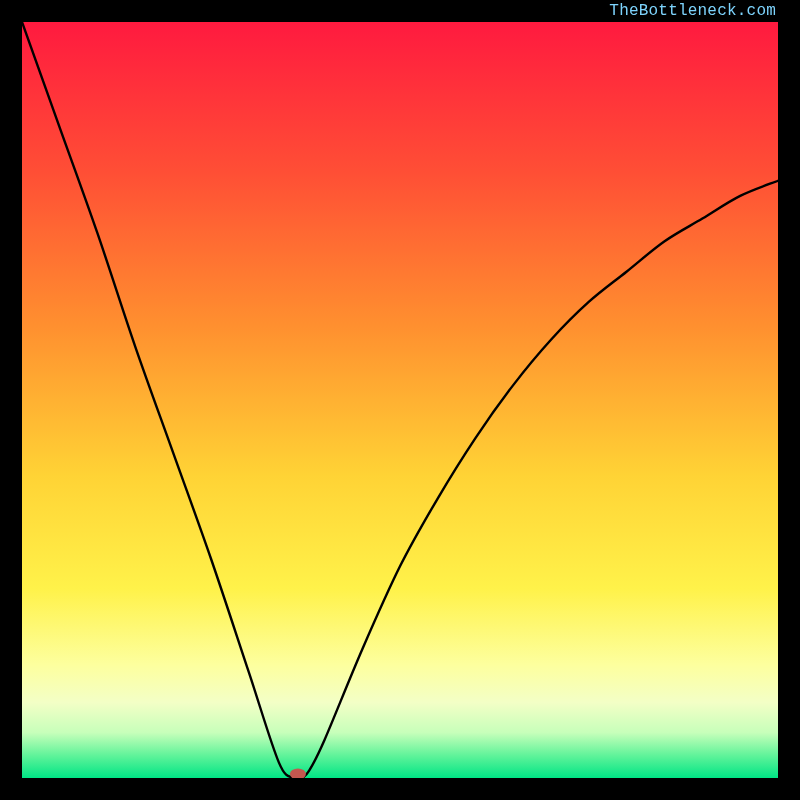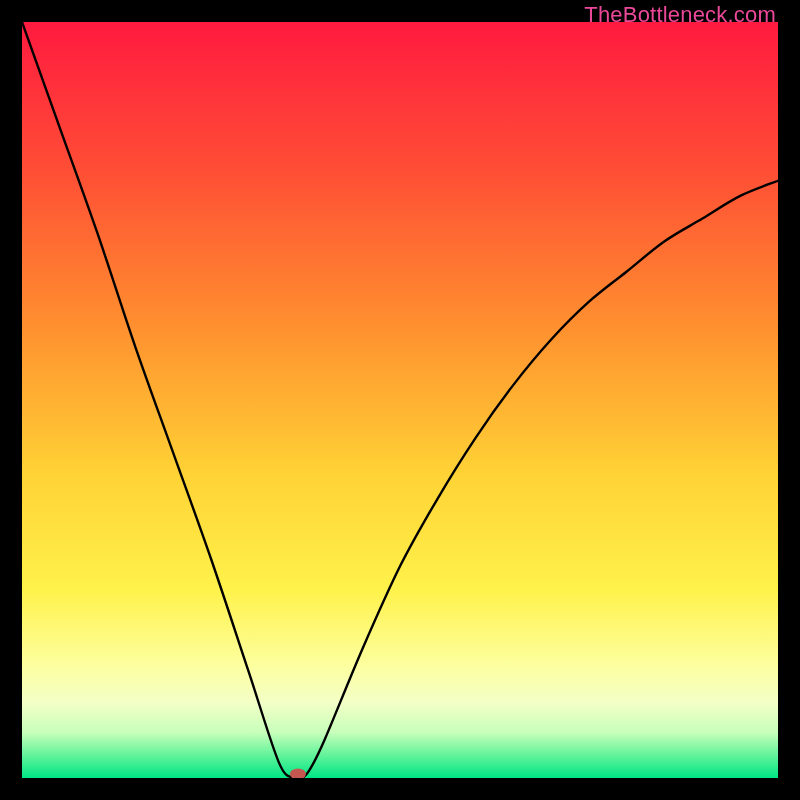--- a/index.html
+++ b/index.html
@@ -22,23 +22,23 @@
     position: absolute;
     left: 0;
     top: 0;
     width: 756px;
     height: 756px;
   }
   .watermark {
     position: absolute;
     top: 2px;
     right: 24px;
-    font-family: Liberation Sans, sans-serif;
-    font-size: 22px;
-    color: #ec4899;
+    font-family: Liberation Mono, monospace;
+    font-size: 16px;
+    color: #7dd3fc;
     letter-spacing: 0.2px;
   }
   svg.curve {
     position: absolute;
     left: 0;
     top: 0;
     width: 756px;
     height: 756px;
   }
 </style>

